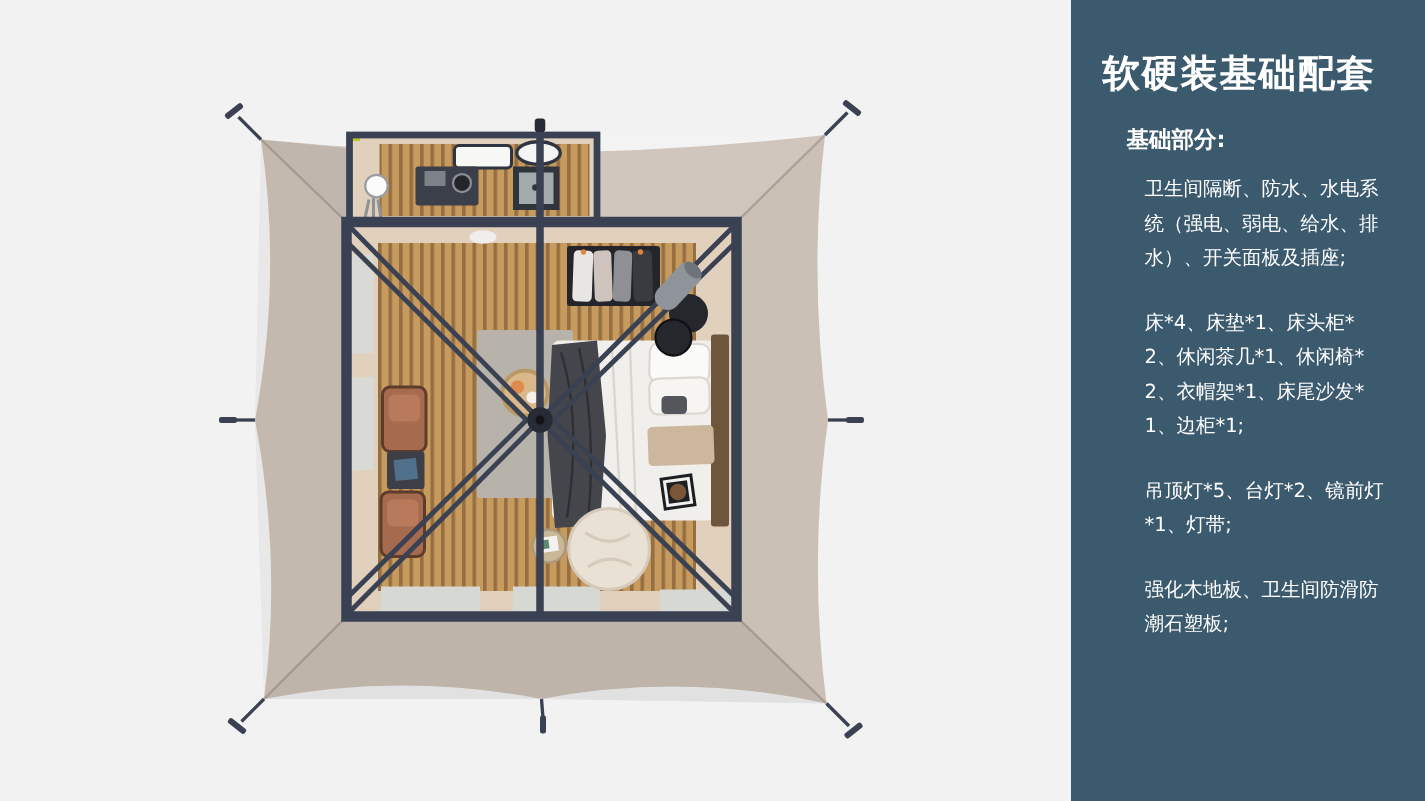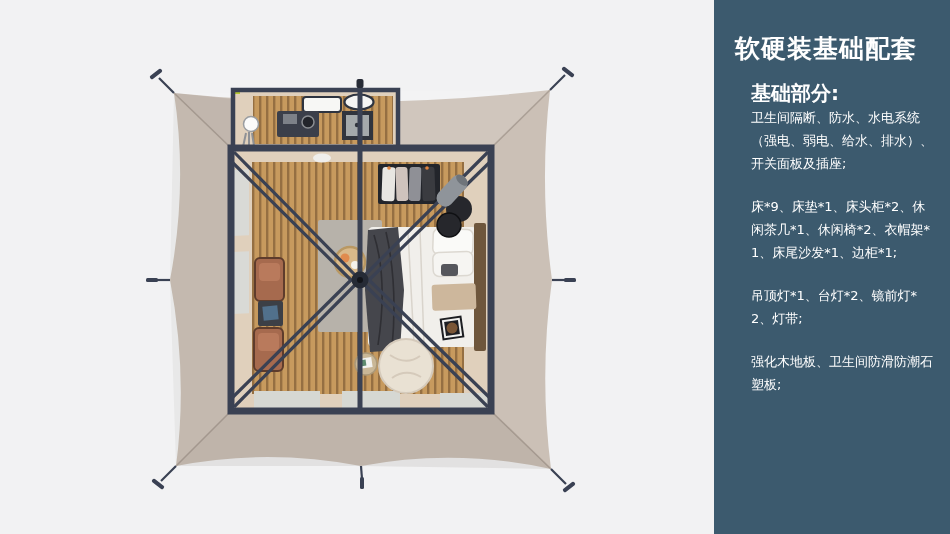--- a/index.html
+++ b/index.html
@@ -4,22 +4,22 @@
 <style>
   html,body{margin:0;padding:0;background:#e9e9ea;}
   .stage{position:relative;width:950px;height:534px;overflow:hidden;
          background:var(--page_bg);font-family:"DejaVu Sans","Liberation Sans",sans-serif;}
   .render{position:absolute;left:0;top:0;width:722px;height:534px;}
   .sidebar{position:absolute;top:0;right:0;width:236px;height:534px;
            background:var(--sidebar_bg);color:#ffffff;box-sizing:border-box;
            padding:34px 15px 0 21px;}
   .sidebar h1{font-size:25px;line-height:30px;font-weight:bold;margin:0 0 20px 0;letter-spacing:1px;}
   .sec{margin:0 0 20px 16px;}
-  .sec h2{font-size:20px;line-height:19px;font-weight:bold;margin:0 0 3px 0;}
-  .sec p{font-size:13px;line-height:23px;margin:0;word-break:break-all;}
+  .sec h2{font-size:15px;line-height:19px;font-weight:bold;margin:0 0 3px 0;}
+  .sec p{font-size:13px;line-height:23px;margin:12px;word-break:break-all;}
   
   .cv{fill:var(--canvas);}
   .fs{stroke:var(--frame);}
   .ff{fill:var(--frame);}
   .wall{fill:var(--wall);}
   .rug{fill:var(--rug);}
   .bed{fill:var(--bed);}
   .throw{fill:var(--throw);}
   .chair{fill:var(--chair);}
   .pouf{fill:var(--pouf);}
@@ -184,25 +184,25 @@
 
   <aside class="sidebar">
     <h1>软硬装基础配套</h1>
 
     <section class="sec">
       <h2>基础部分:</h2>
       <p>卫生间隔断、防水、水电系统（强电、弱电、给水、排水）、开关面板及插座;</p>
     </section>
 
     <section class="sec">
-      <p>床*9、床垫*1、床头柜*2、休闲茶几*1、休闲椅*2、衣帽架*1、床尾沙发*1、边柜*1;</p>
-    </section>
-
-    <section class="sec">
-      <p>吊顶灯*1、台灯*2、镜前灯*2、灯带;</p>
+      <p>床*4、床垫*1、床头柜*2、休闲茶几*1、休闲椅*2、衣帽架*1、床尾沙发*1、边柜*1;</p>
+    </section>
+
+    <section class="sec">
+      <p>吊顶灯*5、台灯*2、镜前灯*1、灯带;</p>
     </section>
 
 
     <section class="sec">
       <p>强化木地板、卫生间防滑防潮石塑板;</p>
     </section>
   </aside>
 
 </div>
 

